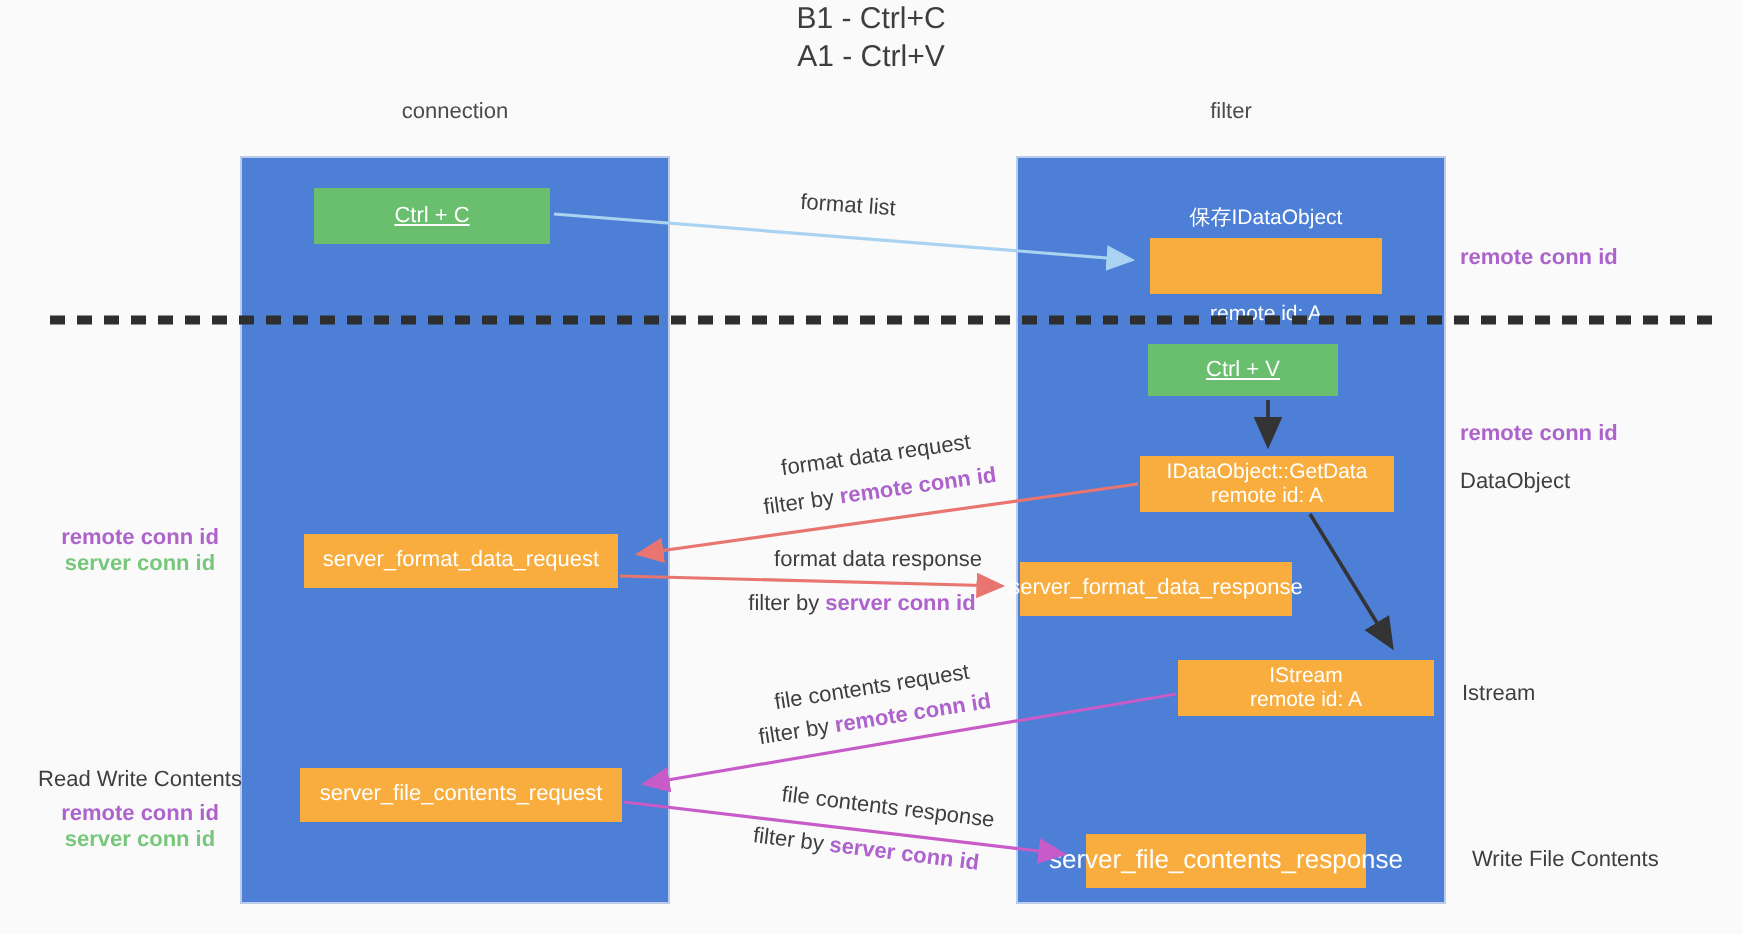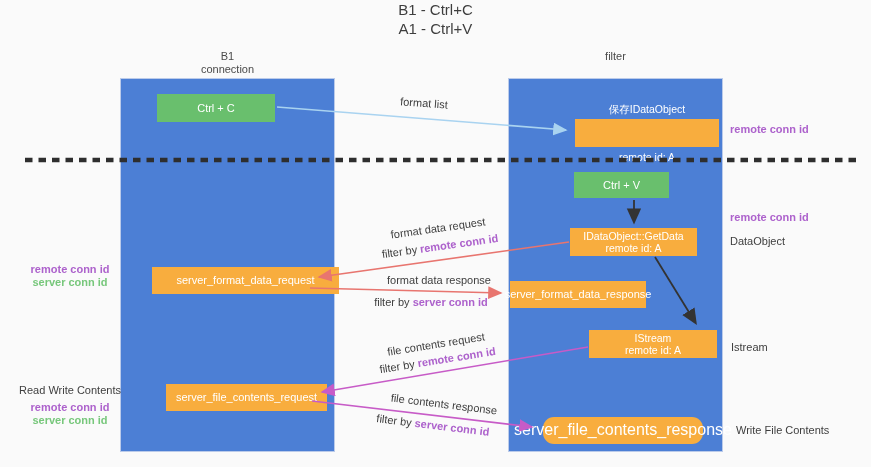--- a/index.html
+++ b/index.html
@@ -25,21 +25,21 @@
     border:1px solid rgba(200,212,236,.9);
     box-sizing:border-box;
     z-index:1;
   }
 
   .box {
     display:flex; flex-direction:column; align-items:center; justify-content:center;
     color:#ffffff; text-align:center; z-index:2;
     font-size:11px; line-height:13px;
   }
-  .box.green  { background:var(--box-green,#69bf6d); }
+  .box.green  { background:var(--box-green,#69bf6d);text-decoration:underline; }
   .box.orange { background:var(--box-orange,#f8ad3e); font-size:10.5px; line-height:12.5px; }
 
   .lbl { font-size:11px; color:#3e3e3e; white-space:nowrap; z-index:2; }
   .lbl.center { text-align:center; }
   .purple { color:var(--text-purple,#ad62cc); font-weight:bold; }
   .green-t { color:var(--text-green,#77c77b); font-weight:bold; }
   .lbl-prefix { margin-right:3px; }
 
   .rot-up   { transform:rotate(-8deg); }
   .rot-up2  { transform:rotate(-9deg); }
@@ -60,66 +60,65 @@
 <body>
 
 <div class="page">
 
   <div class="abs title">
     <div>B1 - Ctrl+C</div>
     <div>A1 - Ctrl+V</div>
   </div>
 
   <div class="abs col-header" style="left:120px; top:50px; width:215px;">
-    <div>B1</div>
     <div>connection</div>
   </div>
   <div class="abs col-header" style="left:508px; top:50px; width:215px;">
     <div>filter</div>
   </div>
 
   <div class="abs column" style="left:120px; top:78px; width:215px; height:374px;"></div>
   <div class="abs column" style="left:508px; top:78px; width:215px; height:374px;"></div>
 
   <div class="abs box green" style="left:157px; top:94px; width:118px; height:28px;">
     <div>Ctrl + C</div>
   </div>
 
-  <div class="abs box orange" style="left:575px; top:119px; width:144px; height:28px;gap:36px;">
+  <div class="abs box orange" style="left:575px; top:119px; width:116px; height:28px;gap:36px;">
     <div>保存IDataObject</div>
     <div>remote id: A</div>
   </div>
 
   <div class="abs box green" style="left:574px; top:172px; width:95px; height:26px;">
     <div>Ctrl + V</div>
   </div>
 
   <div class="abs box orange" style="left:570px; top:228px; width:127px; height:28px;">
     <div>IDataObject::GetData</div>
     <div>remote id: A</div>
   </div>
 
-  <div class="abs box orange" style="left:152px; top:267px; width:187px; height:27px; font-size:11px;">
+  <div class="abs box orange" style="left:152px; top:267px; width:157px; height:27px; font-size:11px;">
     <div>server_format_data_request</div>
   </div>
 
   <div class="abs box orange" style="left:510px; top:281px; width:136px; height:27px; font-size:11px;">
     <div>server_format_data_response</div>
   </div>
 
   <div class="abs box orange" style="left:589px; top:330px; width:128px; height:28px;">
     <div>IStream</div>
     <div>remote id: A</div>
   </div>
 
-  <div class="abs box orange" style="left:150px; top:384px; width:161px; height:27px; font-size:11px;margin-left:16px;">
+  <div class="abs box orange" style="left:150px; top:384px; width:161px; height:27px; font-size:11px;">
     <div>server_file_contents_request</div>
   </div>
 
-  <div class="abs box orange" style="left:543px; top:417px; width:160px; height:27px; font-size:16px;border-radius:11px;">
+  <div class="abs box orange" style="left:543px; top:417px; width:140px; height:27px; font-size:13px;">
     <div>server_file_contents_response</div>
   </div>
 
   <div class="abs lbl purple" style="left:730px; top:123px;">remote conn id</div>
   <div class="abs lbl purple" style="left:730px; top:211px;">remote conn id</div>
   <div class="abs lbl" style="left:730px; top:235px;">DataObject</div>
   <div class="abs lbl" style="left:731px; top:341px;">Istream</div>
   <div class="abs lbl" style="left:736px; top:424px;">Write File Contents</div>
 
   <div class="abs lbl purple center" style="left:15px; top:263px; width:110px;">remote conn id</div>

